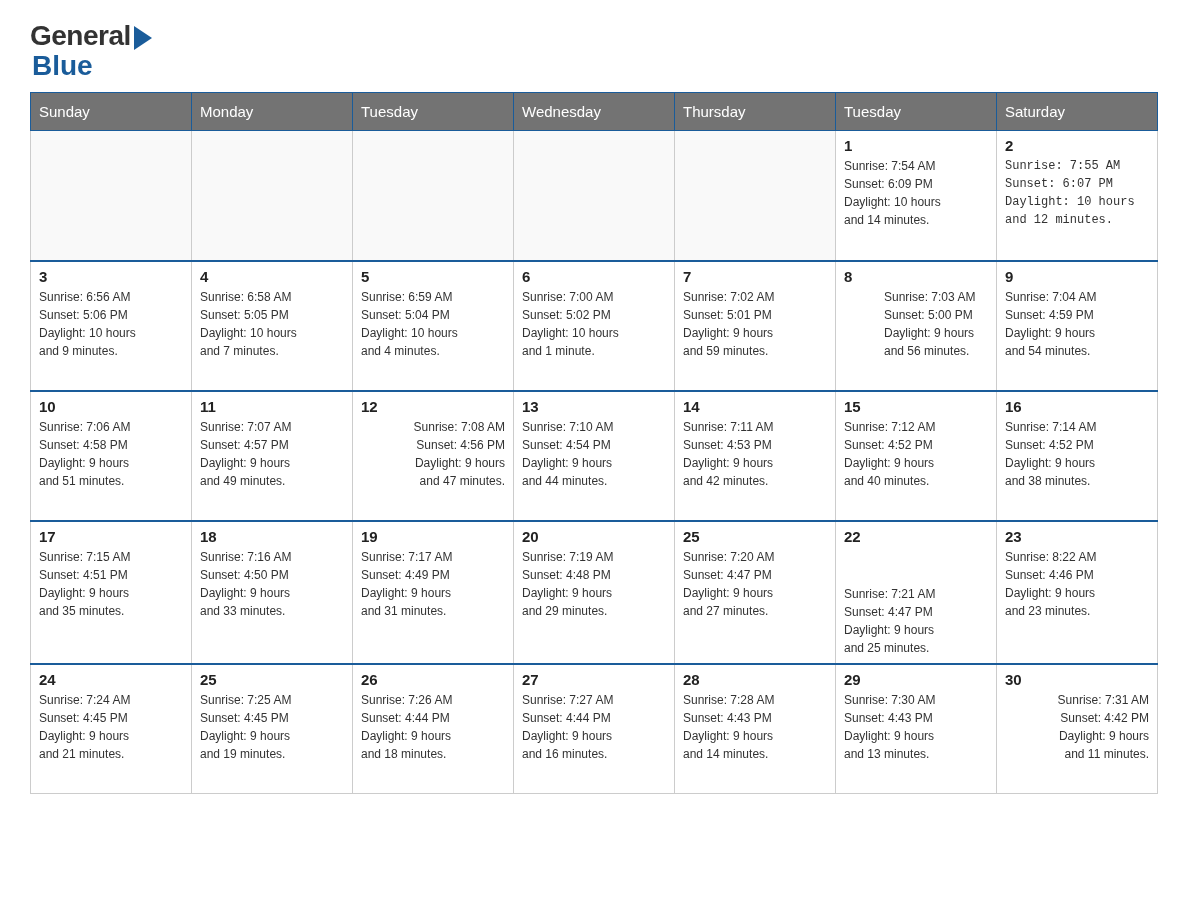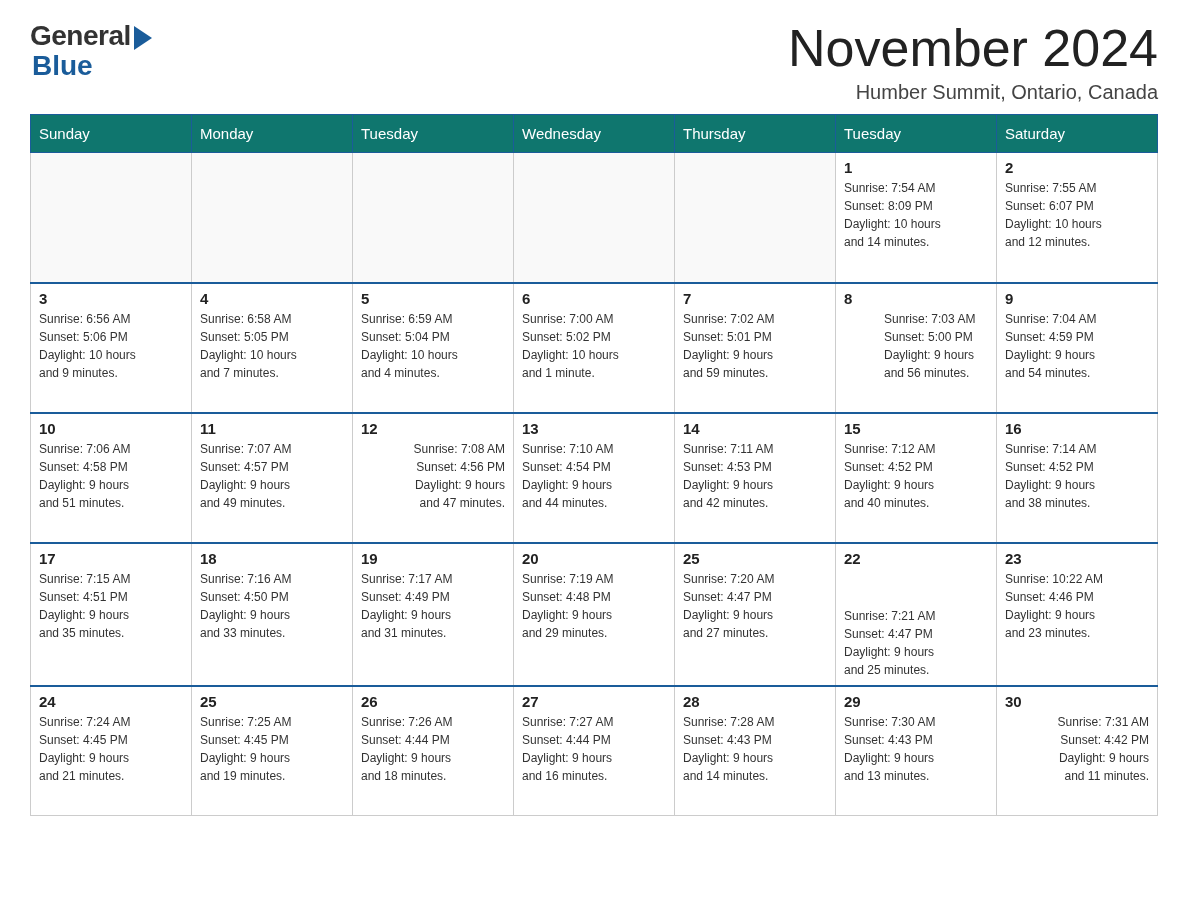--- a/index.html
+++ b/index.html
@@ -61,21 +61,21 @@
       color: #444;
       font-weight: normal;
       margin-top: 4px;
     }
     .calendar {
       width: 100%;
       border-collapse: collapse;
       margin-top: 10px;
     }
     .calendar th {
-      background-color: #0f766e;
+      background-color: #737373;
       color: #fff;
       padding: 10px 8px;
       text-align: left;
       font-size: 15px;
       font-weight: normal;
       border: 1px solid #1a5c9a;
     }
     .calendar td {
       vertical-align: top;
       padding: 6px 8px;
@@ -109,24 +109,20 @@
 </head>
 <body>
 
 <div class="header">
   <div class="logo">
     <div class="logo-top">
       <span class="logo-general">General</span>
       <div class="logo-arrow"></div>
     </div>
     <span class="logo-blue">Blue</span>
-  </div>
-  <div class="title-section">
-    <div class="month-title">November 2024</div>
-    <div class="location-title">Humber Summit, Ontario, Canada</div>
   </div>
 </div>
 
 <table class="calendar">
   <thead>
     <tr>
     <th>Sunday</th>
         <th>Monday</th>
         <th>Tuesday</th>
         <th>Wednesday</th>
@@ -138,27 +134,27 @@
   <tbody id="calendar-body">
   <tr>
         <td class="empty"></td>
         <td class="empty"></td>
         <td class="empty"></td>
         <td class="empty"></td>
         <td class="empty"></td>
         <td>
           <span class="day-number">1</span>
           <div class="day-info" style="white-space: pre-line;">Sunrise: 7:54 AM
-Sunset: 8:09 PM
+Sunset: 6:09 PM
 Daylight: 10 hours
 and 14 minutes.</div>
         </td>
         <td>
           <span class="day-number">2</span>
-          <div class="day-info" style="white-space: pre-line;">Sunrise: 7:55 AM
+          <div class="day-info" style="white-space: pre-line; font-family: Liberation Mono, monospace;">Sunrise: 7:55 AM
 Sunset: 6:07 PM
 Daylight: 10 hours
 and 12 minutes.</div>
         </td>
       </tr>
       <tr class="row-divider">
         <td>
           <span class="day-number">3</span>
           <div class="day-info" style="white-space: pre-line;">Sunrise: 6:56 AM
 Sunset: 5:06 PM
@@ -297,21 +293,21 @@
         </td>
         <td>
           <span class="day-number">22</span>
           <div class="day-info" style="white-space: pre-line; margin-top: 40px;">Sunrise: 7:21 AM
 Sunset: 4:47 PM
 Daylight: 9 hours
 and 25 minutes.</div>
         </td>
         <td>
           <span class="day-number">23</span>
-          <div class="day-info" style="white-space: pre-line;">Sunrise: 10:22 AM
+          <div class="day-info" style="white-space: pre-line;">Sunrise: 8:22 AM
 Sunset: 4:46 PM
 Daylight: 9 hours
 and 23 minutes.</div>
         </td>
       </tr>
       <tr class="row-divider">
         <td>
           <span class="day-number">24</span>
           <div class="day-info" style="white-space: pre-line;">Sunrise: 7:24 AM
 Sunset: 4:45 PM

